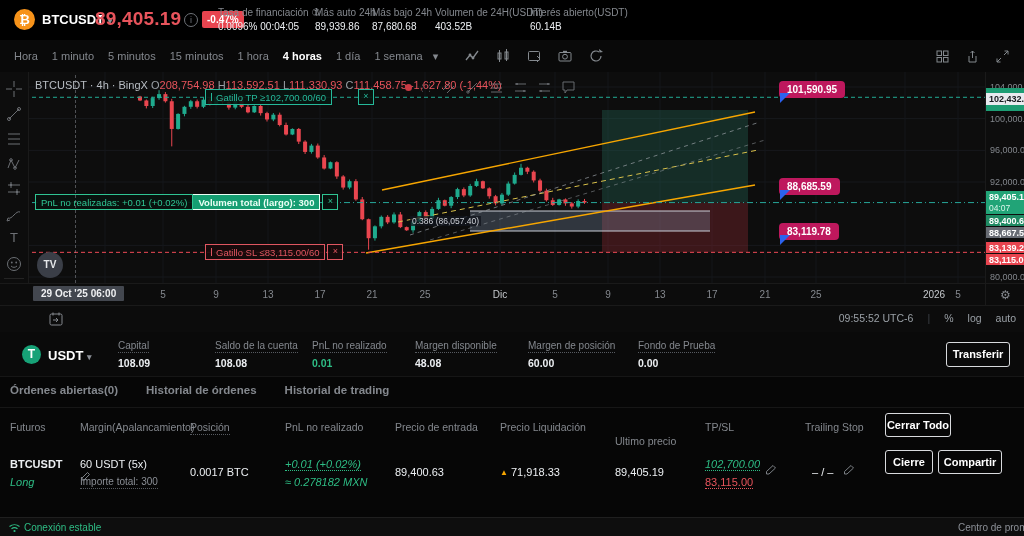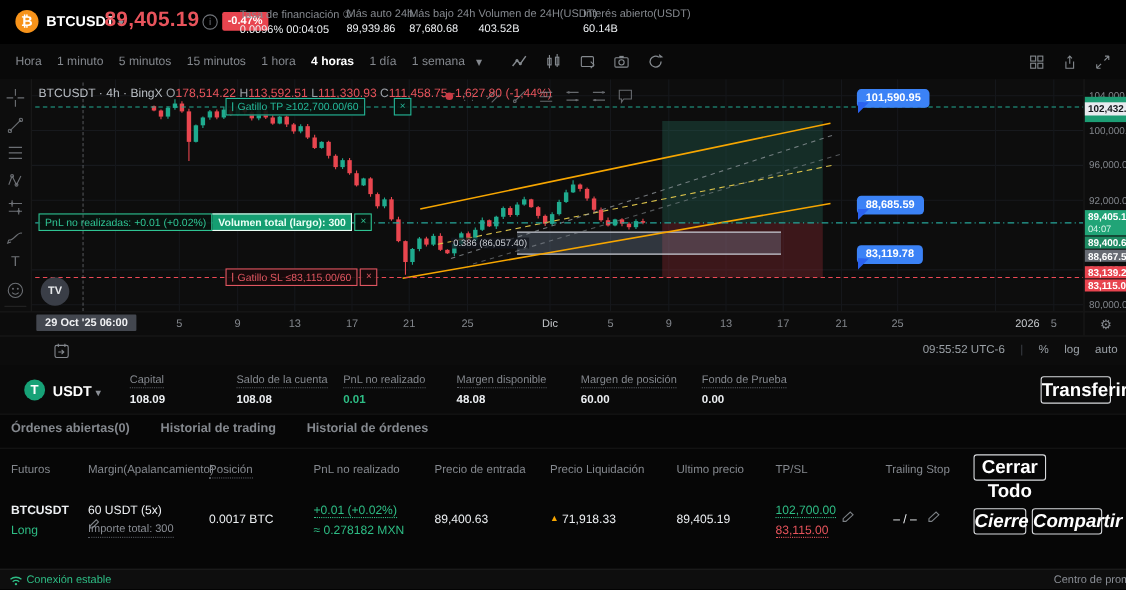--- a/index.html
+++ b/index.html
@@ -49,21 +49,21 @@
 
   .linelab{position:absolute;height:14px;display:flex;align-items:center;font-size:9.5px;white-space:nowrap;}
   .linelab .seg{display:flex;align-items:center;height:14px;padding:0 5px;border:1px solid;}
   .linelab .bar{display:inline-block;width:1px;height:8px;margin-right:4px;background:currentColor;}
   .linelab .x{width:14px;height:14px;border:1px solid;margin-left:2px;text-align:center;line-height:13px;font-size:9px;}
   .tpcol{color:#25b99a;border-color:#1e8f77;background:rgba(8,20,16,.9);}
   .slcol{color:#e05661;border-color:#a33c44;background:rgba(24,10,11,.9);}
   .pnlbox{color:#2fc493;border-color:#1da57a;background:rgba(8,18,14,.92);}
   .volbox{color:#eafff5;border-color:#1da57a;background:#159e72;font-weight:bold;}
 
-  .bubble{position:absolute;background:#3b82f6;color:#fff;font-size:10px;font-weight:bold;
+  .bubble{position:absolute;background:#be185d;color:#fff;font-size:10px;font-weight:bold;
           padding:3px 8px;border-radius:4px;}
   .bubble:after{content:'';position:absolute;left:1px;bottom:-5px;border:5px solid transparent;
           border-top-color:#2b62f0;border-left-color:#2b62f0;}
   .tvlogo{position:absolute;left:37px;top:180px;width:26px;height:26px;border-radius:50%;background:#3a3e47;
           color:#e6e8ea;font-size:10px;font-weight:bold;text-align:center;line-height:26px;}
   .cross{position:absolute;left:75px;top:3px;height:208px;border-left:1px dashed rgba(160,164,172,.45);}
   .fiblab{position:absolute;left:410px;top:144px;font-size:8.5px;color:#cdd0d6;background:rgba(18,22,30,.75);padding:0 2px;}
 
   .pscale{position:absolute;left:985px;top:0;width:39px;height:211px;background:#0d0d0d;border-left:1px solid #1a1a1a;overflow:hidden;}
   .ptick{position:absolute;left:4px;font-size:9px;color:#83878d;white-space:nowrap;}
@@ -82,38 +82,38 @@
   .cbot .pipe{color:#3c4046;}
 
   
   .acct{position:absolute;left:0;top:332px;width:1024px;height:44px;background:#0a0a0a;border-bottom:1px solid #161616;}
   .ticon{position:absolute;left:22px;top:13px;width:19px;height:19px;border-radius:50%;background:#17a277;
          color:#fff;font-size:12px;font-weight:bold;text-align:center;line-height:19px;}
   .cur{position:absolute;left:48px;top:16px;font-size:13px;font-weight:bold;color:#fff;}
   .astat{position:absolute;top:0;height:44px;}
   .astat .l{font-size:10px;color:#84888e;margin-top:8px;display:inline-block;text-align:center;}
   .astat .v{font-size:10.5px;color:#eceff2;font-weight:bold;margin-top:4px;}
-  .btn{border:1px solid #d8dadd;border-radius:3px;color:#fff;font-size:17px;font-weight:bold;
+  .btn{border:1px solid #d8dadd;border-radius:3px;color:#fff;font-size:11px;font-weight:bold;
        background:transparent;text-align:center;}
   .transfer{position:absolute;right:14px;top:10px;width:62px;height:23px;line-height:23px;}
 
   
   .tabs{position:absolute;left:0;top:376px;width:1024px;height:31px;border-bottom:1px solid #161616;display:flex;align-items:center;}
   .tab{font-size:11.5px;font-weight:bold;color:#84888e;margin-left:28px;height:31px;line-height:29px;white-space:nowrap;}
   .tab:first-child{margin-left:10px;}
   .tab.on{color:#fff;border-bottom:2px solid #fff;box-sizing:border-box;}
 
   
   .thead .h{position:absolute;top:14px;font-size:10.5px;color:#84888e;white-space:nowrap;}
   .closeall{position:absolute;left:885px;top:6px;width:64px;height:22px;line-height:22px;}
   .trow{position:absolute;left:0;top:450px;width:1024px;height:46px;font-size:11px;}
   .c{position:absolute;white-space:nowrap;}
-  .grn{color:#2ebd85;} .red{color:#e8545c;} .wht{color:#eceff2;}
+  .grn{color:#2ebd85;font-style:italic;} .red{color:#e8545c;} .wht{color:#eceff2;}
   .pencil{opacity:.8;vertical-align:-1px;}
-  .rbtn{position:absolute;top:12px;height:22px;line-height:22px;font-style:italic;}
+  .rbtn{position:absolute;top:0;height:22px;line-height:22px;}
   .dgrn{border-bottom:1px dotted #2ebd85;}
   .dred{border-bottom:1px dotted #e8545c;}
 
   
   .foot{position:absolute;left:0;top:517px;width:1024px;height:19px;background:#0e0e0e;border-top:1px solid #1f1f1f;}
   .conn{position:absolute;left:24px;top:4px;font-size:10px;color:#2ebd85;}
   .promo{position:absolute;left:958px;top:4px;font-size:10px;color:#8b8f96;white-space:nowrap;}
 </style>
 </head>
 <body>
@@ -460,21 +460,21 @@
           <svg width="18" height="18">
             <circle cx="8" cy="8" r="4.5" fill="none" stroke="#84888e"></circle>
             <path d="M8 6v4M6 8h4" stroke="#84888e"></path>
             <line x1="11.5" y1="11.5" x2="15" y2="15" stroke="#84888e"></line>
           </svg>
         </span>
     </div>
 
     <div class="legend">
       <b>BTCUSDT · 4h · BingX</b>
-      <span id="ohlc">O<span class="rv">178,514.22</span> H<span class="rv">113,592.51</span> L<span class="rv">111,330.93</span> C<span class="rv">111,458.75</span> </span>
+      <span id="ohlc">O<span class="rv">208,754.98</span> H<span class="rv">113,592.51</span> L<span class="rv">111,330.93</span> C<span class="rv">111,458.75</span> </span>
       <span class="rv">-1,627.80 (-1,44%)</span>
     </div>
     <div class="favrow">
       <span class="reddot"></span>
       <span class="handle">⋮⋮</span>
       <span class="ic">
           <svg width="15" height="15">
             <line x1="2" y1="10" x2="9" y2="3" stroke="#84888e"></line>
             <line x1="6" y1="13" x2="13" y2="6" stroke="#84888e"></line>
           </svg>
@@ -612,33 +612,33 @@
         <div class="astat" style="left:312px;"><div class="l dotted">PnL no realizado</div><div class="v" style="color:#2ebd85;">0.01</div></div>
         <div class="astat" style="left:415px;"><div class="l dotted">Margen disponible</div><div class="v" style="">48.08</div></div>
         <div class="astat" style="left:528px;"><div class="l dotted">Margen de posición</div><div class="v" style="">60.00</div></div>
         <div class="astat" style="left:638px;"><div class="l dotted">Fondo de Prueba</div><div class="v" style="">0.00</div></div>
       </div>
     <div class="btn transfer">Transferir</div>
   </div>
 
   <div class="tabs" id="tabs">
       <div class="tab">Órdenes abiertas(0)</div>
+      <div class="tab">Historial de órdenes</div>
       <div class="tab">Historial de trading</div>
-      <div class="tab">Historial de órdenes</div>
     </div>
 
   <div class="thead ab" style="left:0;top:407px;width:1024px;height:40px;" id="thead">
     <div class="btn closeall">Cerrar Todo</div>
   <div class="h" style="position:absolute;left:10px;top:14px;font-size:10.5px;color:#84888e;white-space:nowrap;">Futuros</div>
       <div class="h" style="position:absolute;left:80px;top:14px;font-size:10.5px;color:#84888e;white-space:nowrap;">Margin(Apalancamiento)</div>
       <div class="h dotted" style="position:absolute;left:190px;top:14px;font-size:10.5px;color:#84888e;white-space:nowrap;">Posición</div>
       <div class="h" style="position:absolute;left:285px;top:14px;font-size:10.5px;color:#84888e;white-space:nowrap;">PnL no realizado</div>
       <div class="h" style="position:absolute;left:395px;top:14px;font-size:10.5px;color:#84888e;white-space:nowrap;">Precio de entrada</div>
       <div class="h" style="position:absolute;left:500px;top:14px;font-size:10.5px;color:#84888e;white-space:nowrap;">Precio Liquidación</div>
-      <div class="h" style="position:absolute;left:615px;top:14px;font-size:10.5px;color:#84888e;white-space:nowrap;">Ultimo precio</div>
+      <div class="h" style="position:absolute;left:615px;top:28px;font-size:10.5px;color:#84888e;white-space:nowrap;">Ultimo precio</div>
       <div class="h" style="position:absolute;left:705px;top:14px;font-size:10.5px;color:#84888e;white-space:nowrap;">TP/SL</div>
       <div class="h" style="position:absolute;left:805px;top:14px;font-size:10.5px;color:#84888e;white-space:nowrap;">Trailing Stop</div>
     </div>
 
   <div class="trow">
     <div class="c wht" style="left:10px;top:8px;font-weight:bold;">BTCUSDT</div>
     <div class="c grn" style="left:10px;top:26px;">Long</div>
 
     <div class="c wht" style="left:80px;top:8px;"><span>60 USDT (5x)</span>
       <span class="pencil"><svg width="11" height="11">

